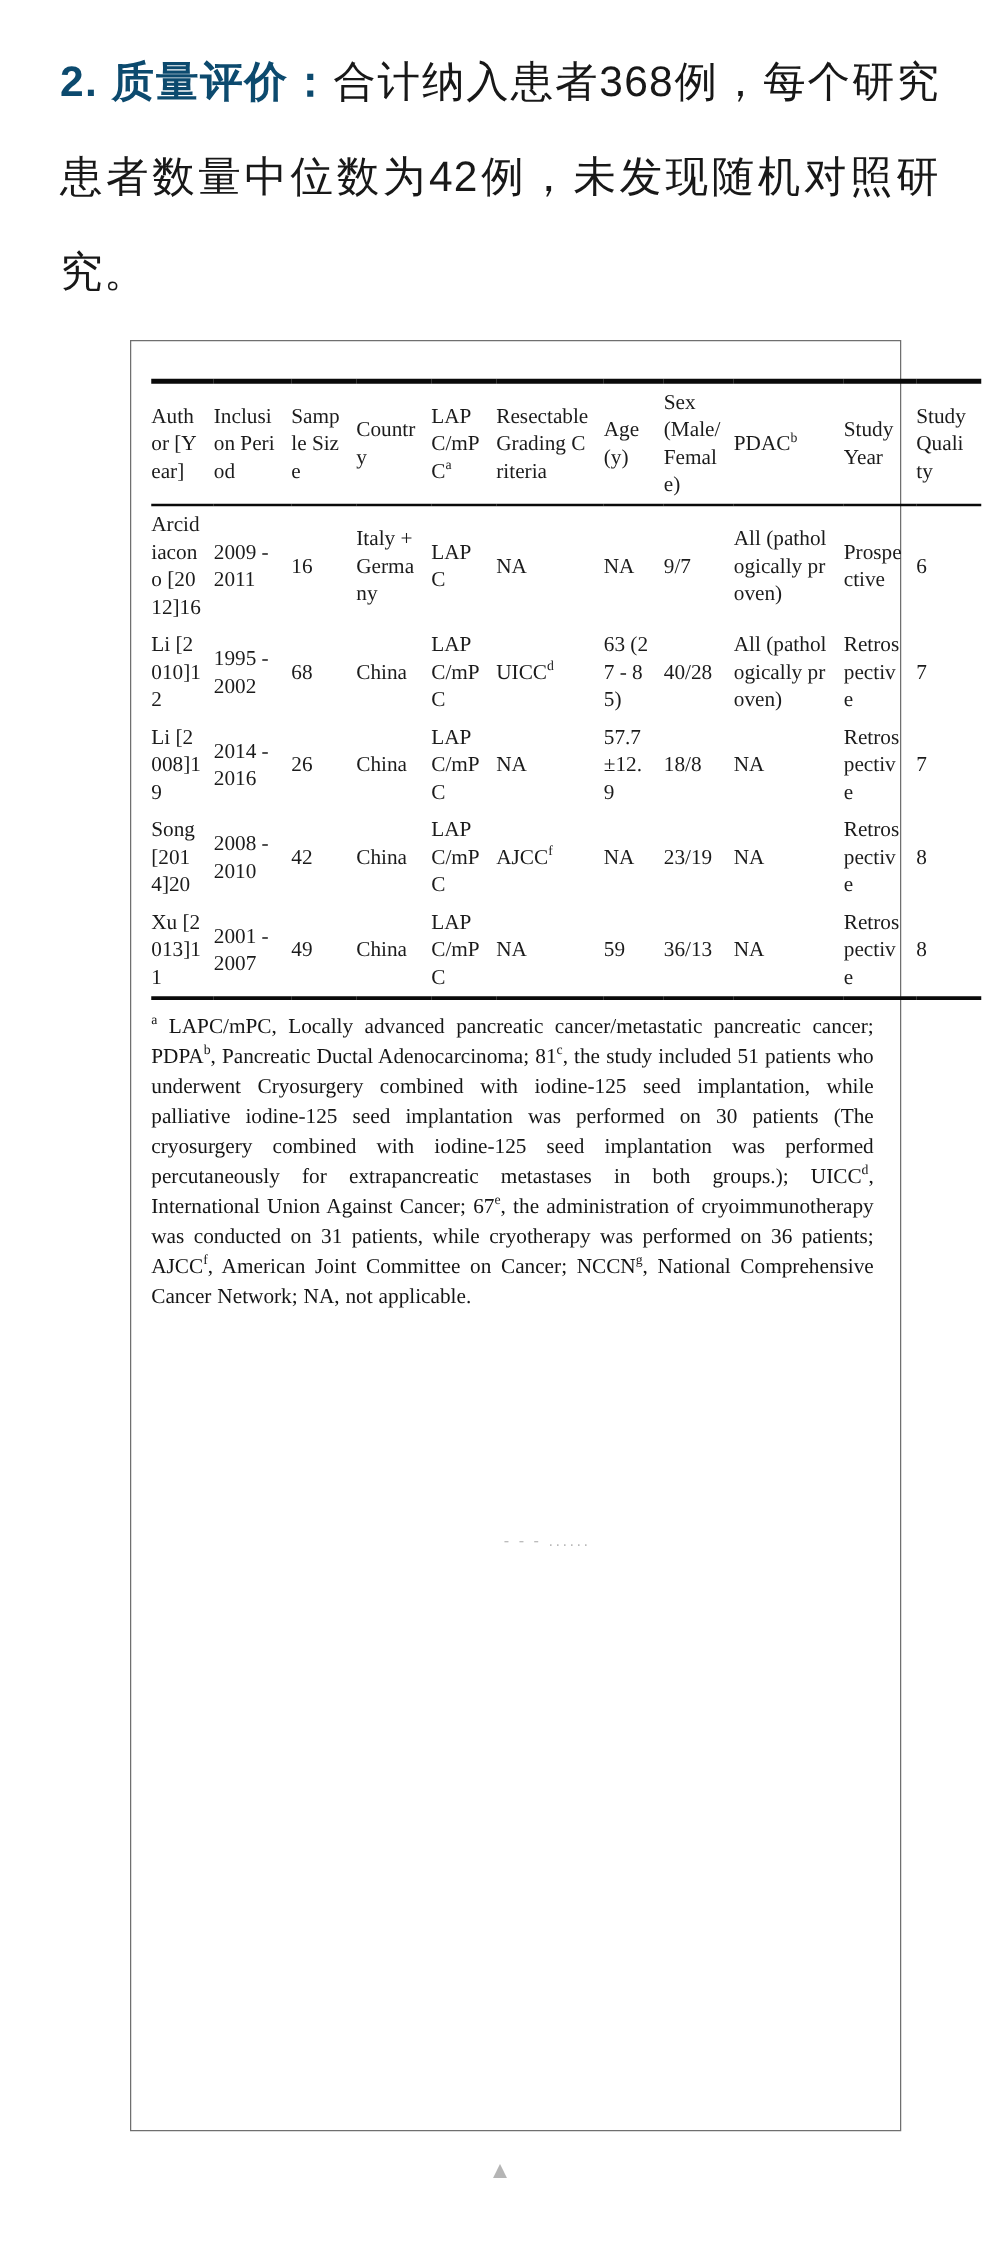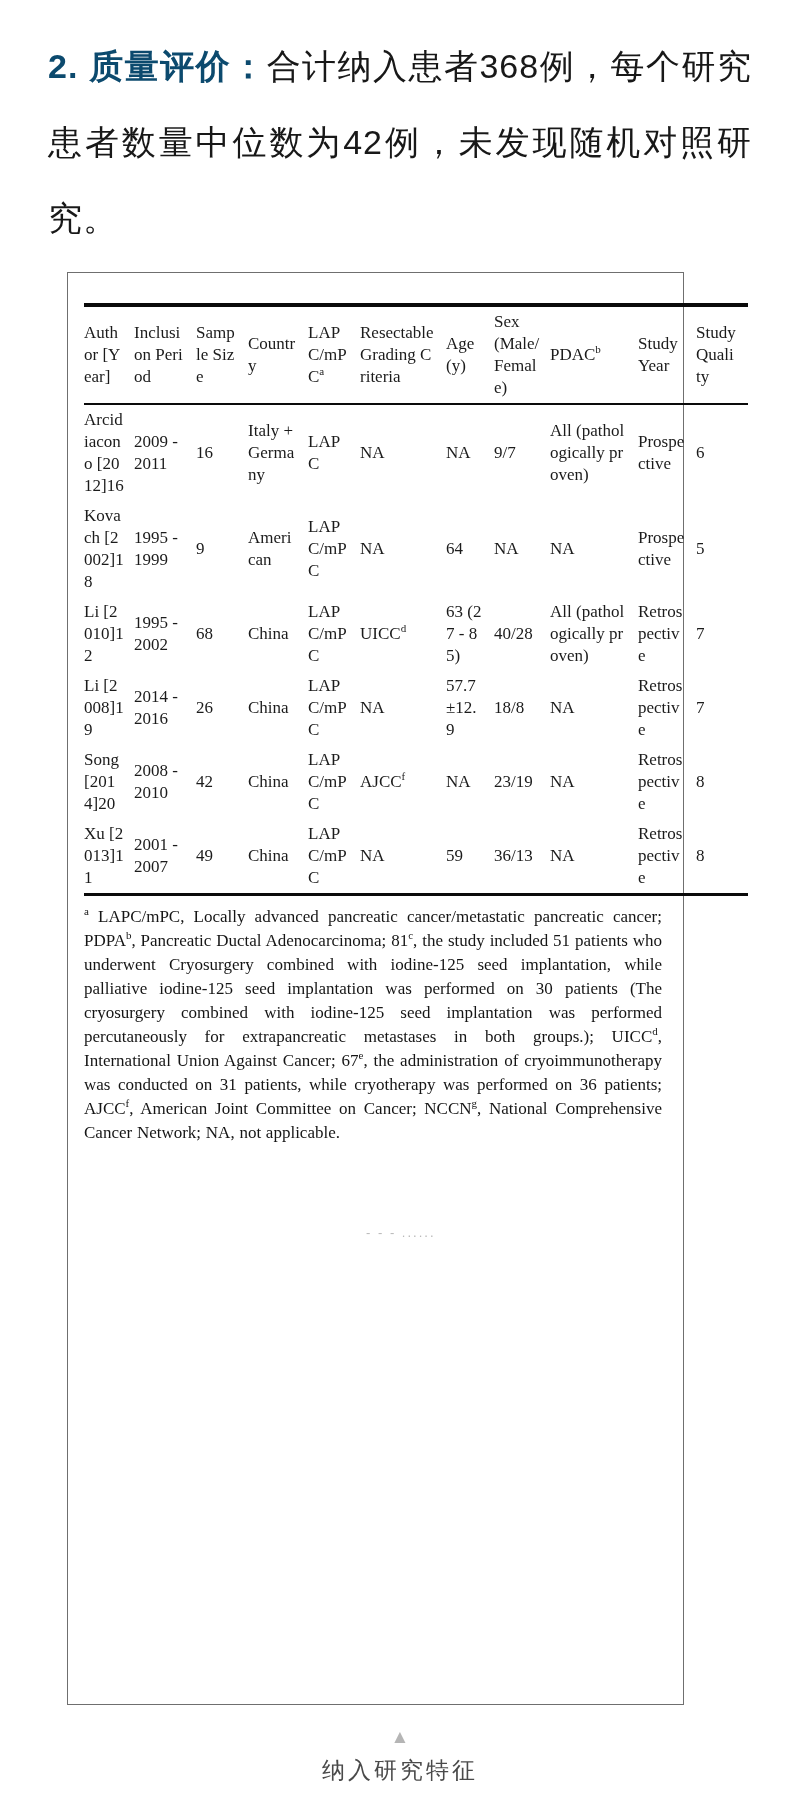--- a/index.html
+++ b/index.html
@@ -36,21 +36,21 @@
   .caption .cap-text{font-size:23px;color:#4a4a4a;letter-spacing:3px;margin-top:8px;
                      line-height:30px;}
 </style>
 </head>
 <body>
 
 <main>
 
   <p class="intro"><span class="lead">2. 质量评价：</span><span>合计纳入患者368例，每个研究患者数量中位数为42例，未发现随机对照研究。</span></p>
 
-  <figure class="figure" style="margin-left:67px">
+  <figure class="figure" style="margin-left:104px">
     <table>
       <thead>
         <tr id="head-row">
             <th style="width: 40px;">Author [Year]</th>
             <th style="width: 52px;">Inclusion Period</th>
             <th style="width: 42px;">Sample Size</th>
             <th style="width: 50px;">Country</th>
             <th style="width: 42px;">LAPC/mPC<sup>a</sup></th>
             <th style="width: 76px;">Resectable Grading Criteria</th>
             <th style="width: 38px;">Age (y)</th>
@@ -66,33 +66,20 @@
             <td>2009 - 2011</td>
             <td>16</td>
             <td>Italy + Germany</td>
             <td>LAPC</td>
             <td>NA</td>
             <td>NA</td>
             <td>9/7</td>
             <td>All (pathologically proven)</td>
             <td>Prospective</td>
             <td>6</td>
-          </tr>
-          <tr>
-            <td>Kovach [2002]18</td>
-            <td>1995 - 1999</td>
-            <td>9</td>
-            <td>American</td>
-            <td>LAPC/mPC</td>
-            <td>NA</td>
-            <td>64</td>
-            <td>NA</td>
-            <td>NA</td>
-            <td>Prospective</td>
-            <td>5</td>
           </tr>
           <tr>
             <td>Li [2010]12</td>
             <td>1995 - 2002</td>
             <td>68</td>
             <td>China</td>
             <td>LAPC/mPC</td>
             <td>UICC<sup>d</sup></td>
             <td>63 (27 - 85)</td>
             <td>40/28</td>
@@ -142,16 +129,15 @@
         </tbody>
     </table>
 
     <div class="artifact">- - -  ......</div>
 
     <p class="footnote"><sup>a</sup> LAPC/mPC, Locally advanced pancreatic cancer/metastatic pancreatic cancer; PDPA<sup>b</sup>, Pancreatic Ductal Adenocarcinoma;  81<sup>c</sup>, the study included 51 patients who underwent Cryosurgery combined with iodine-125 seed implantation, while palliative iodine-125 seed implantation was performed on 30 patients (The cryosurgery combined with iodine-125 seed implantation was performed percutaneously for extrapancreatic metastases in both groups.); UICC<sup>d</sup>, International Union Against Cancer; 67<sup>e</sup>, the administration of cryoimmunotherapy was conducted on 31 patients, while cryotherapy was performed on 36 patients; AJCC<sup>f</sup>, American Joint Committee on Cancer; NCCN<sup>g</sup>, National Comprehensive Cancer Network; NA, not applicable.</p>
   </figure>
 
   <div class="caption">
     <div class="arrow">▲</div>
-    <div class="cap-text">纳入研究特征</div>
   </div>
 
 </main>
 
 </body></html>

